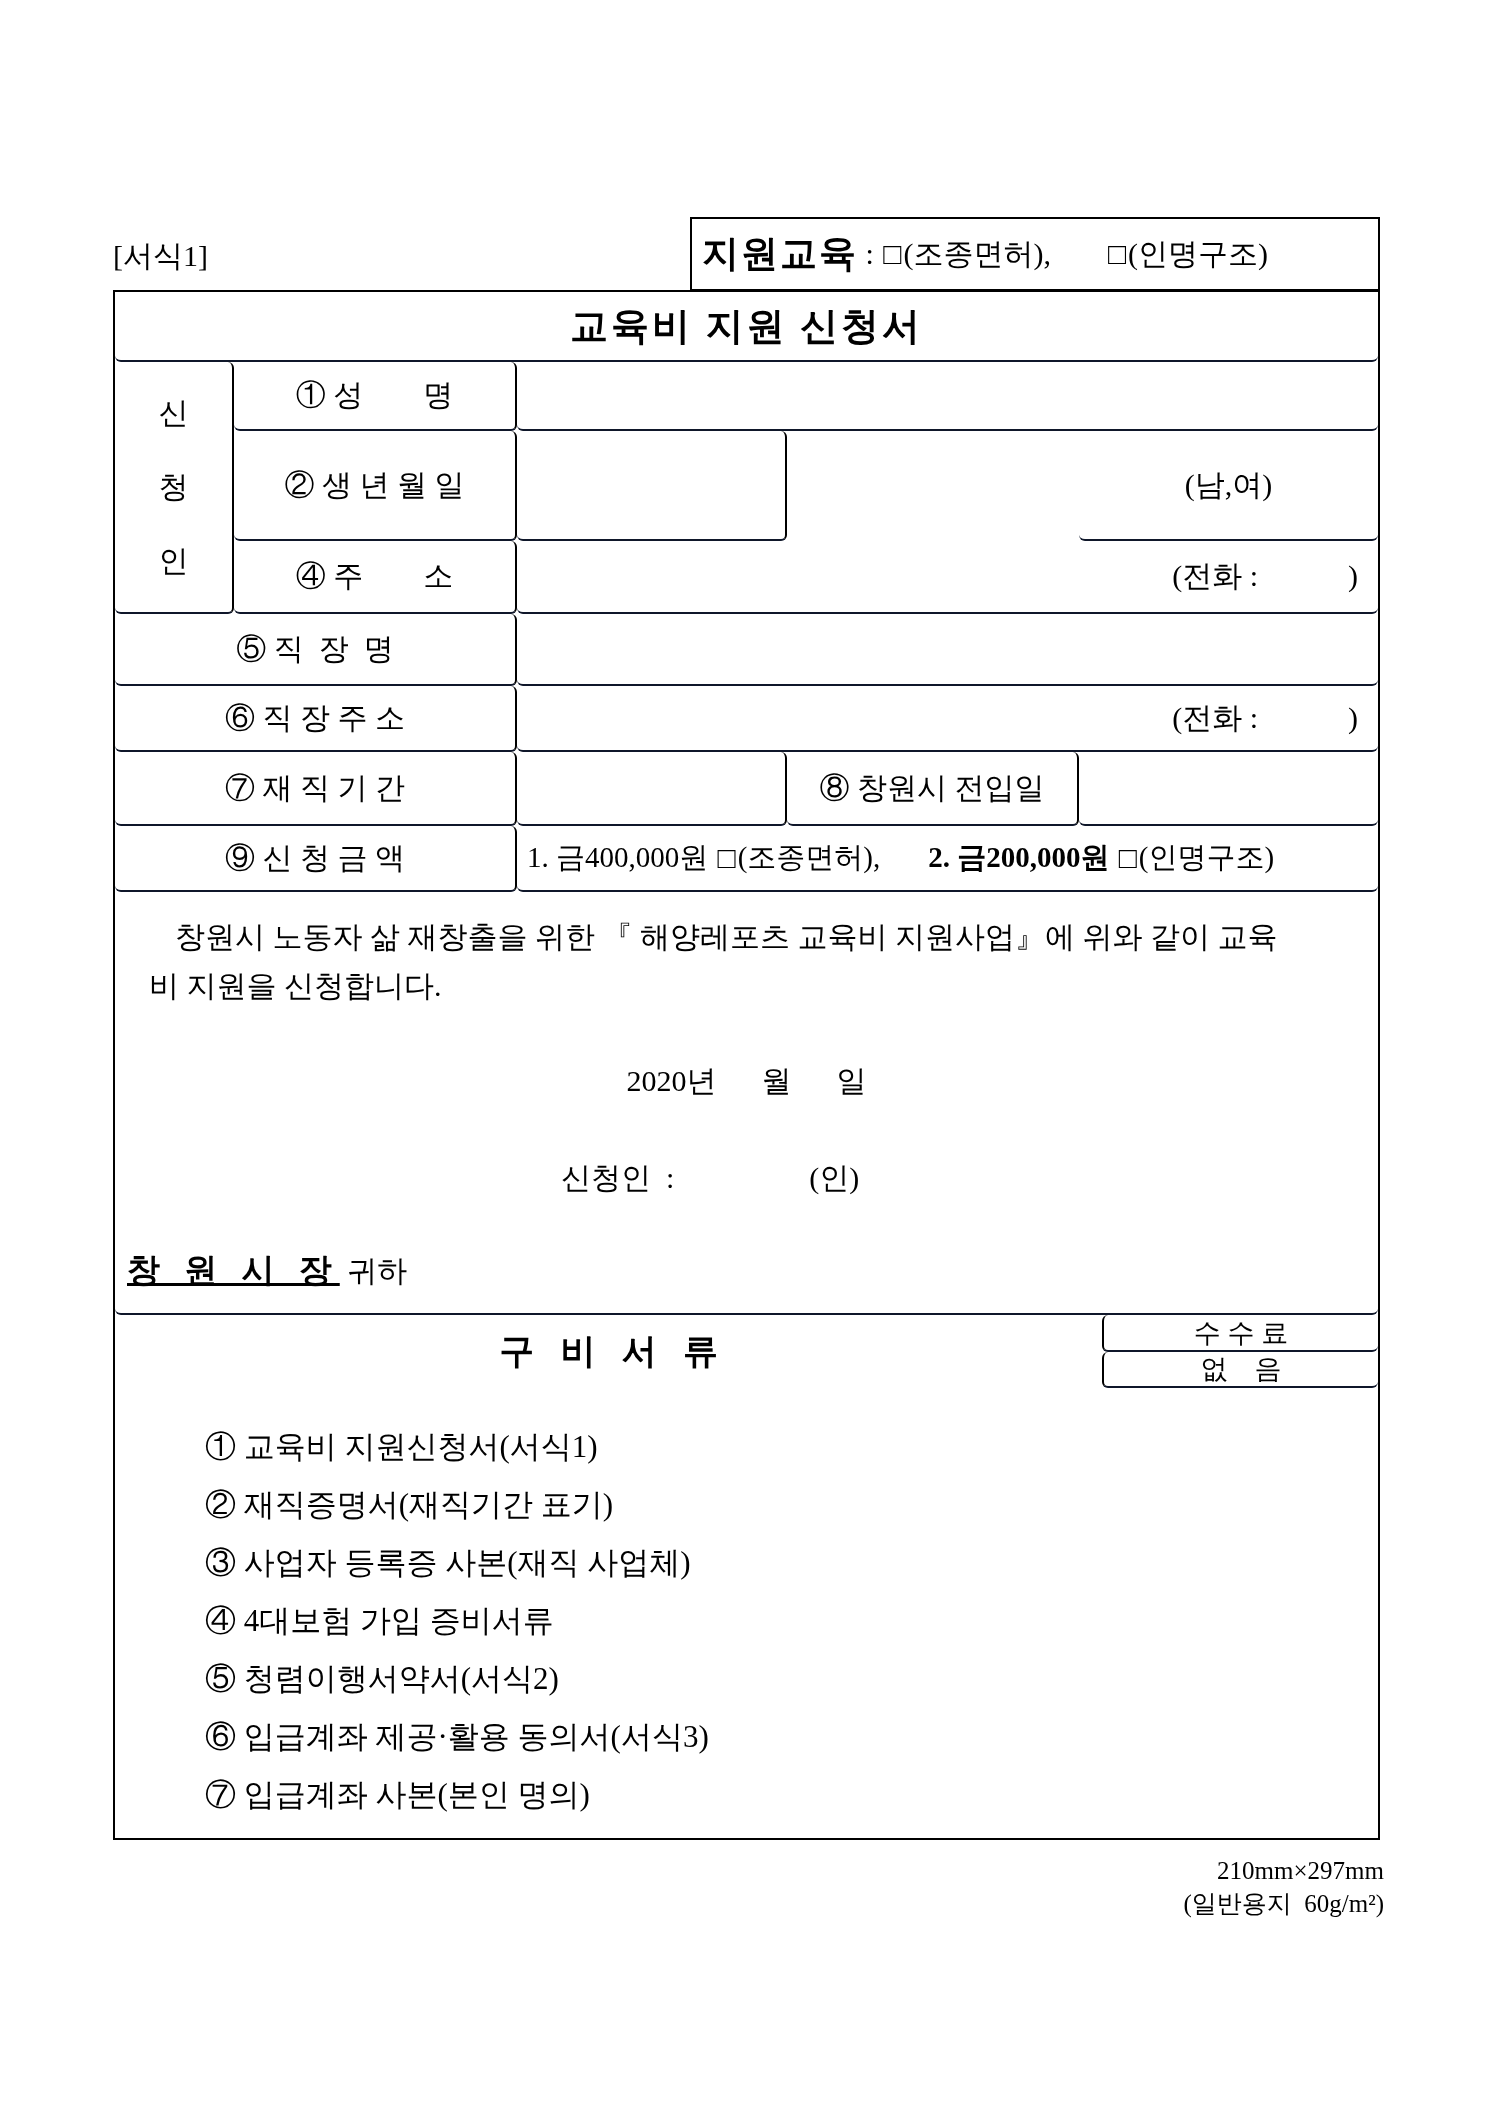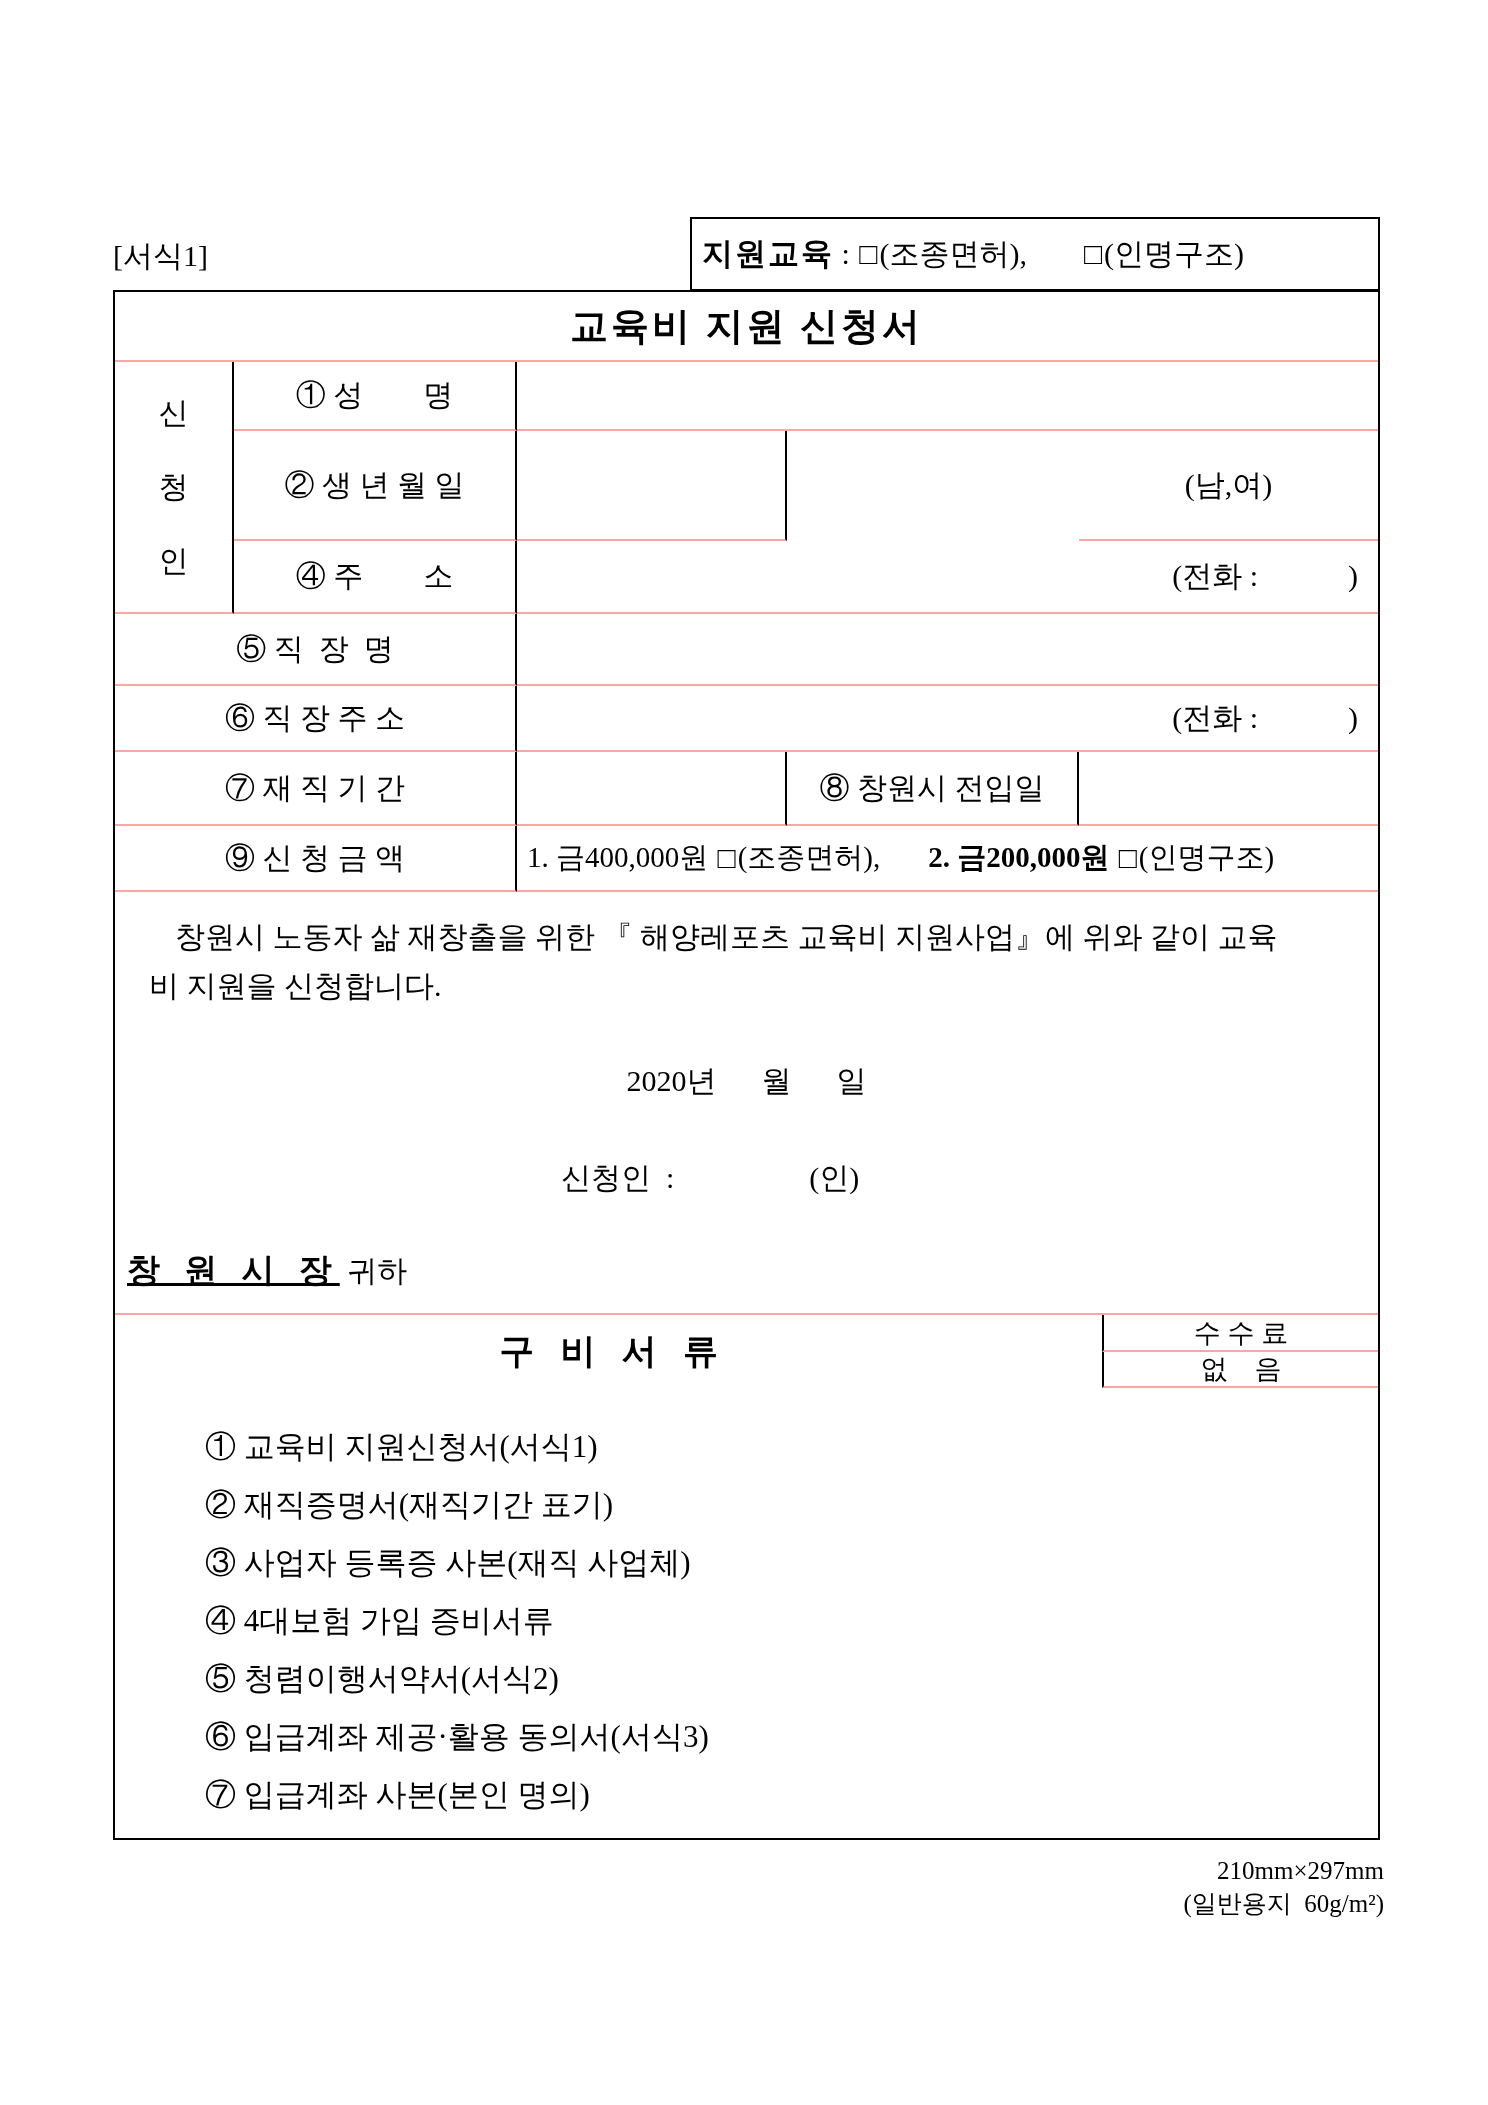--- a/index.html
+++ b/index.html
@@ -8,31 +8,31 @@
     font-family:"Liberation Serif","DejaVu Serif",serif;color:#000;overflow:hidden;
   }
   .pre{white-space:pre;}
   
   .form-tag{position:absolute;left:113px;top:236px;font-size:30px;}
   .edu-box{
     position:absolute;left:690px;top:217px;width:690px;height:74px;
     border:2px solid #000;box-sizing:border-box;display:flex;align-items:center;
     padding-left:10px;font-size:30px;
   }
-  .edu-label{font-weight:bold;font-size:31px;letter-spacing:2px;}
+  .edu-label{font-weight:bold;font-size:37px;letter-spacing:2px;}
   .cb{display:inline-block;margin:0 2px;font-size:30px;}
   .opt2{margin-left:55px;}
   
   .tbl{
     position:absolute;left:113px;top:290px;width:1267px;height:1550px;
     border:2px solid #000;box-sizing:border-box;
   }
   .cell{position:absolute;box-sizing:border-box;font-size:30px;
     display:flex;align-items:center;justify-content:center;}
-  .bb{border-bottom:2px solid #fca5a5;}
+  .bb{border-bottom:2px solid #0f172a;border-radius:6px;}
   .br{border-right:2px solid #000;}
   .bl{border-left:2px solid #000;}
   .title-cell{font-weight:bold;font-size:38px;letter-spacing:3px;}
   .vert{flex-direction:column;justify-content:space-around;padding:14px 0;}
   .val-right{justify-content:flex-end;padding-right:20px;}
   .val-left{justify-content:flex-start;padding-left:10px;}
   
   .stmt{position:absolute;box-sizing:border-box;}
   .stmt-par{position:absolute;left:34px;top:20px;font-size:30px;line-height:49px;}
   .indent{text-indent:26px;}

